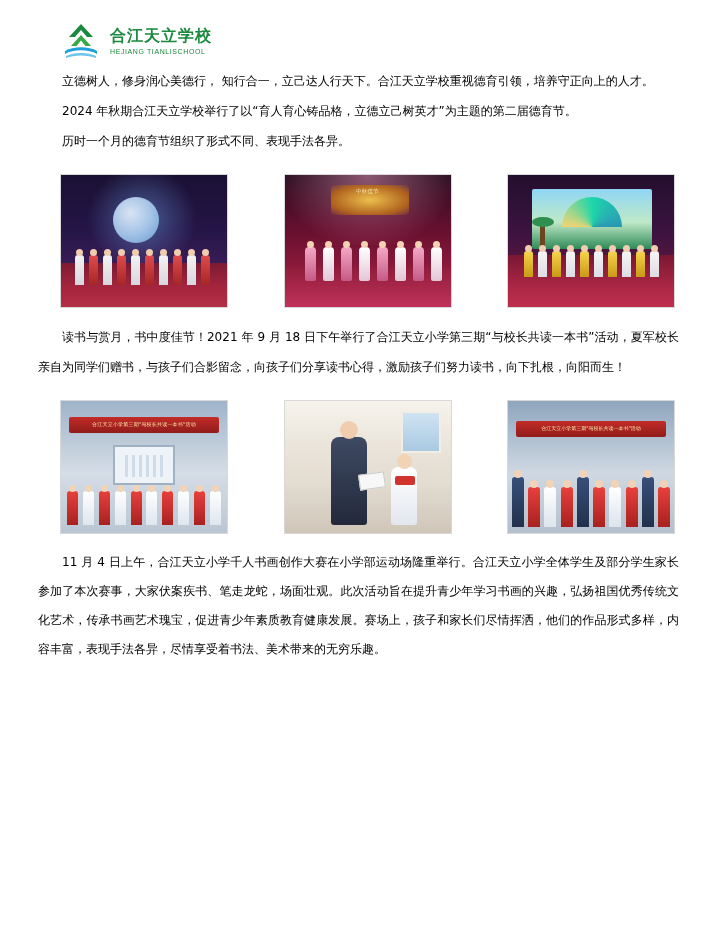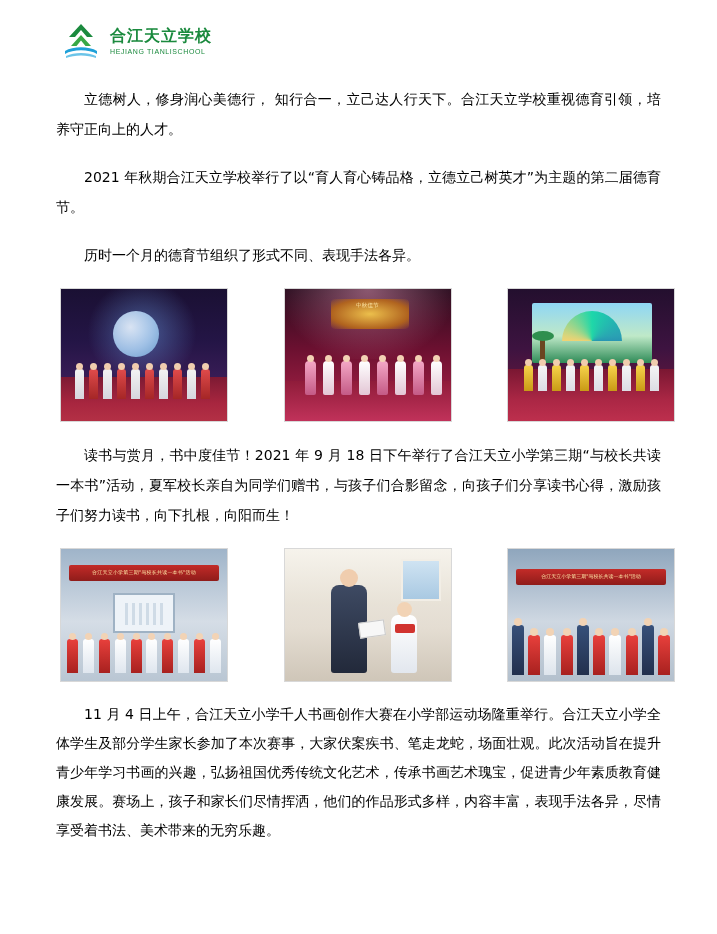--- a/index.html
+++ b/index.html
@@ -60,24 +60,24 @@
     font-weight: bold;
     letter-spacing: 1px;
     margin-top: 16px;
     margin-bottom: 14px;
     font-family: "DejaVu Sans", sans-serif;
   }
   .doc-title .gap { display: inline-block; width: 26px; }
 
   
   p.para {
-    font-size: 14px;
+    font-size: 12px;
     line-height: 30px;
     color: #000000;
-    margin: 18px;
+    margin: 0;
     text-indent: 2em;
     text-align: justify;
     font-family: "DejaVu Sans", sans-serif;
   }
   p.para.tight { line-height: 29px; }
 
   
   .img-row {
     display: flex;
     justify-content: space-between;
@@ -262,21 +262,21 @@
       </svg>
     </div>
     <div class="logo-text">
       <div class="logo-cn">合江天立学校</div>
       <div class="logo-en">HEJIANG TIANLISCHOOL</div>
     </div>
   </div>
 
 
   <p class="para">立德树人，修身润心美德行，  知行合一，立己达人行天下。合江天立学校重视德育引领，培养守正向上的人才。</p>
-  <p class="para">2021 年秋期合江天立学校举行了以“育人育心铸品格，立德立己树英才”为主题的第二届德育节。</p>
+  <p class="para">2024 年秋期合江天立学校举行了以“育人育心铸品格，立德立己树英才”为主题的第二届德育节。</p>
   <p class="para">历时一个月的德育节组织了形式不同、表现手法各异。</p>
 
   <div class="img-row">
 
     <div class="photo ph1">
       <div class="glow"></div>
       <div class="moon"></div>
       <div class="stagefloor"></div>
       <div class="kid" style="left:14px"></div>
       <div class="kid red" style="left:28px"></div>

